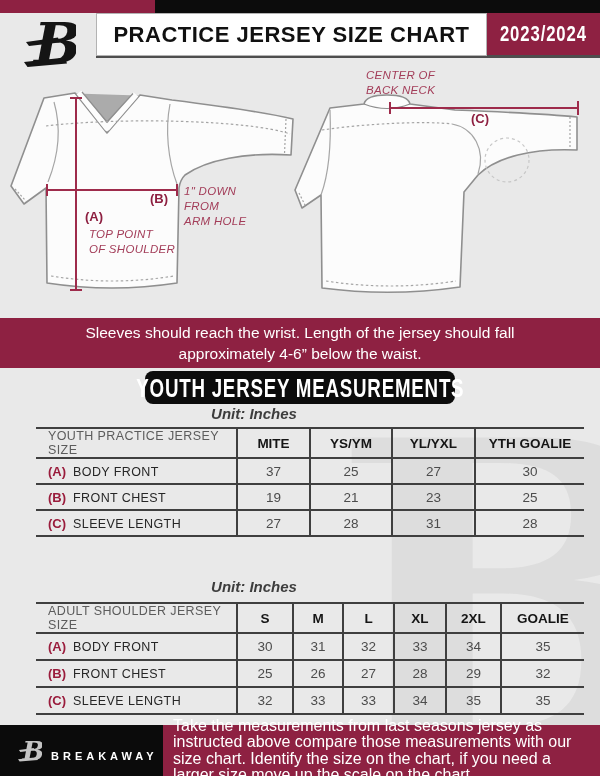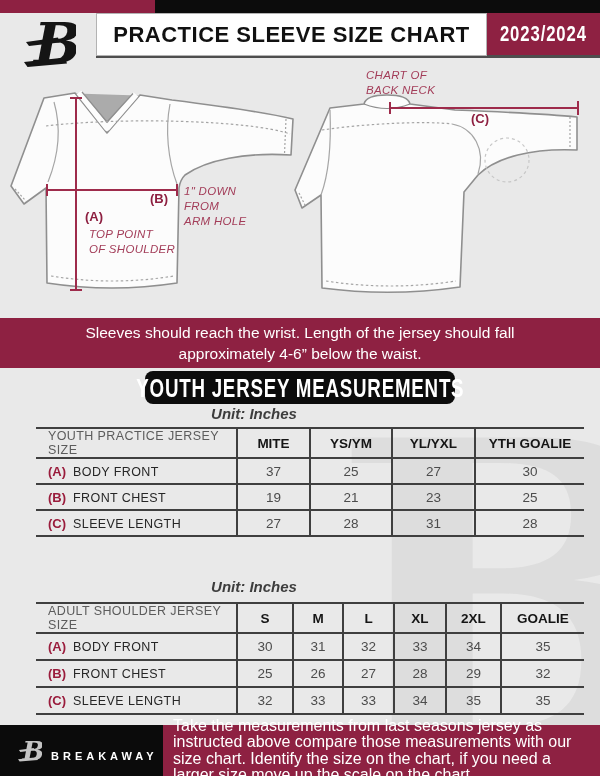--- a/index.html
+++ b/index.html
@@ -100,21 +100,21 @@
   <div class="abs strip-maroon"></div>
   <div class="abs strip-black"></div>
 
   <svg class="abs logo-box" viewBox="0 0 52 58">
     <path d="M2,28 L34,23.5 L35.5,28.5 L5,32 Z" fill="#151515"></path>
     <path d="M0,48 L41,43.5 L43,49.5 L3.5,53 Z" fill="#151515"></path>
     <text x="10" y="49" font-size="56" font-weight="bold" font-style="italic" font-family="'DejaVu Serif', serif" fill="#151515">B</text>
   </svg>
 
   <div class="abs title-underline"></div>
-  <div class="abs titlebar">PRACTICE SLEEVE SIZE CHART</div>
+  <div class="abs titlebar">PRACTICE JERSEY SIZE CHART</div>
   <div class="abs seasonbox">
     <span>2023/2024</span>
   </div>
 
   <svg class="abs diagram-svg" viewBox="0 0 600 256">
 
     <g stroke-linejoin="round">
       <path d="M44,36 L75,31 L107,71 L140,33 L172,38 C220,44 264,50 293,57 L291,93
                C246,90 206,98 185,113 Q180,118 179,126 L177,221 Q112,231 47,221
                L46,126 L24,142 L11,124 Z" fill="#fcfcfc" stroke="#8f8f8f" stroke-width="1.6"></path>
@@ -155,21 +155,21 @@
       <path d="M299,131 L305,143" fill="none" stroke="#a5a5a5" stroke-width="1.2" stroke-dasharray="2,2"></path>
 
       <g stroke="#9e2b4b" stroke-width="2">
         <line x1="390" y1="46" x2="578" y2="46"></line>
         <line x1="390" y1="40" x2="390" y2="52"></line>
         <line x1="578" y1="39" x2="578" y2="53"></line>
       </g>
     </g>
   </svg>
 
-  <div class="abs anno" style="left:366px; top:68px;">CHART OF
+  <div class="abs anno" style="left:366px; top:68px;">CENTER OF
 BACK NECK</div>
   <div class="abs anno-key" style="left:471px; top:111px;">(C)</div>
   <div class="abs anno-key" style="left:150px; top:191px;">(B)</div>
   <div class="abs anno" style="left:184px; top:184px;">1" DOWN
 FROM
 ARM HOLE</div>
   <div class="abs anno-key" style="left:85px; top:209px;">(A)</div>
   <div class="abs anno" style="left:89px; top:227px;">TOP POINT
 OF SHOULDER</div>
 

